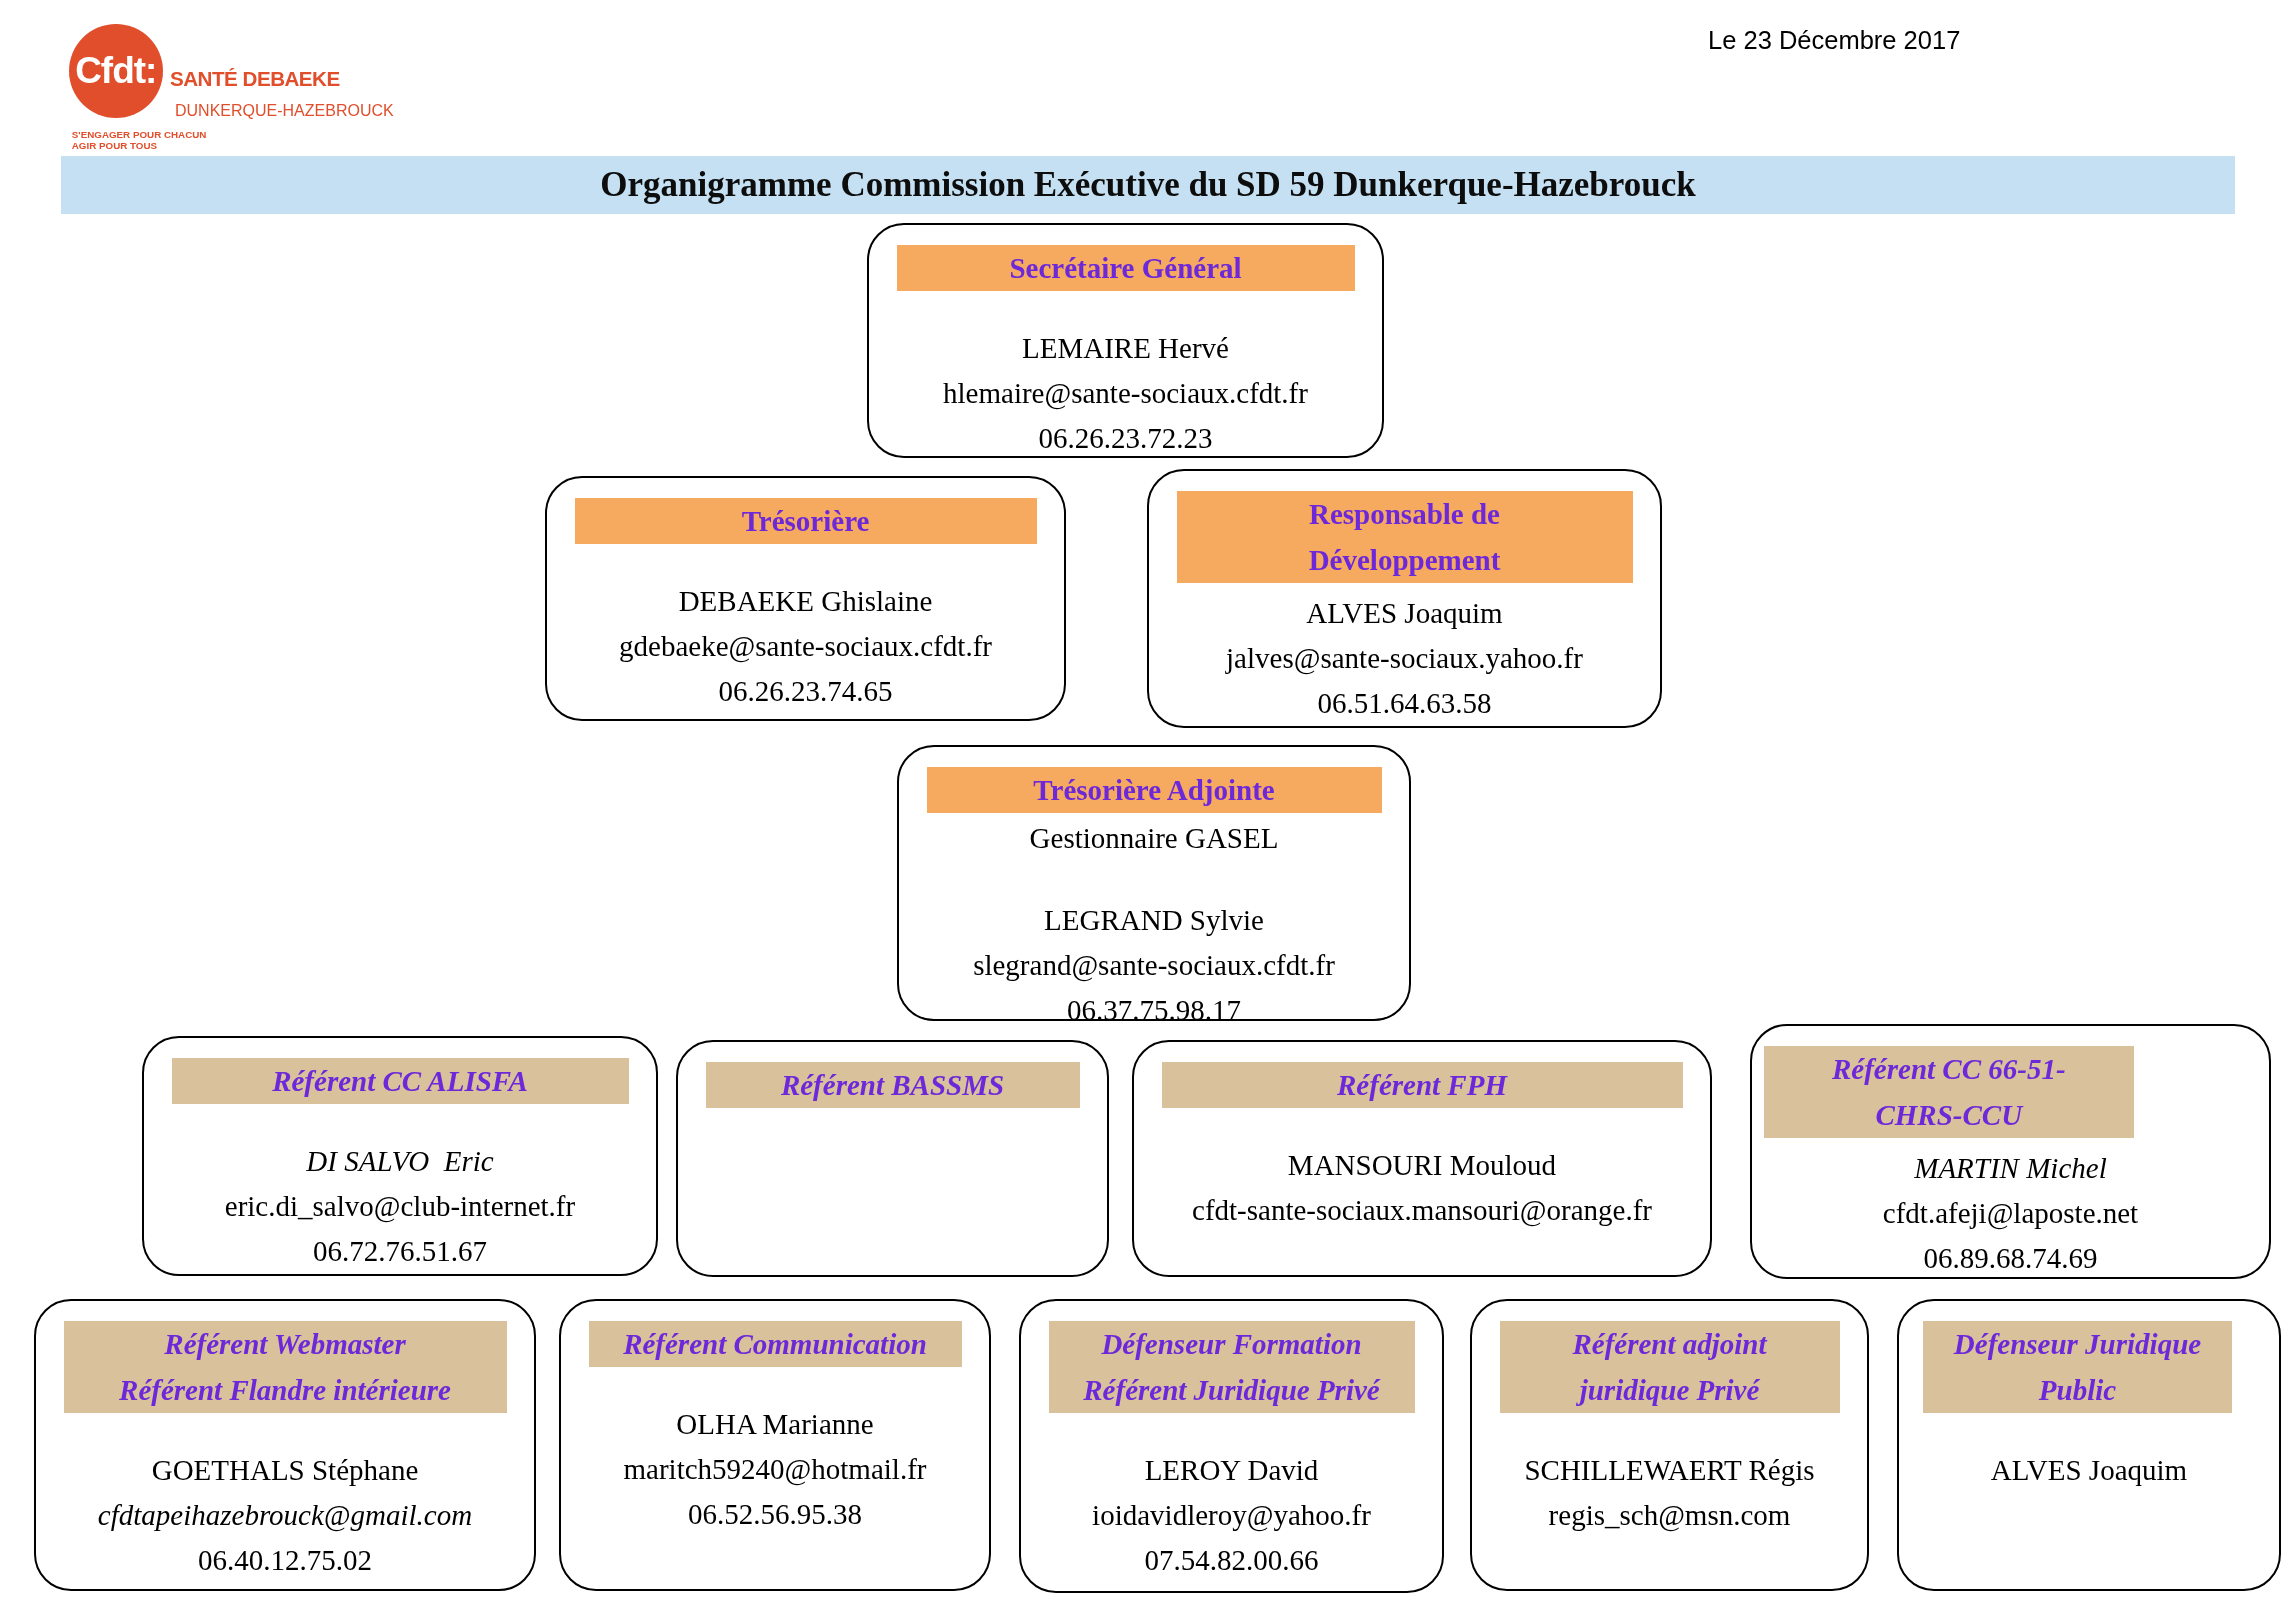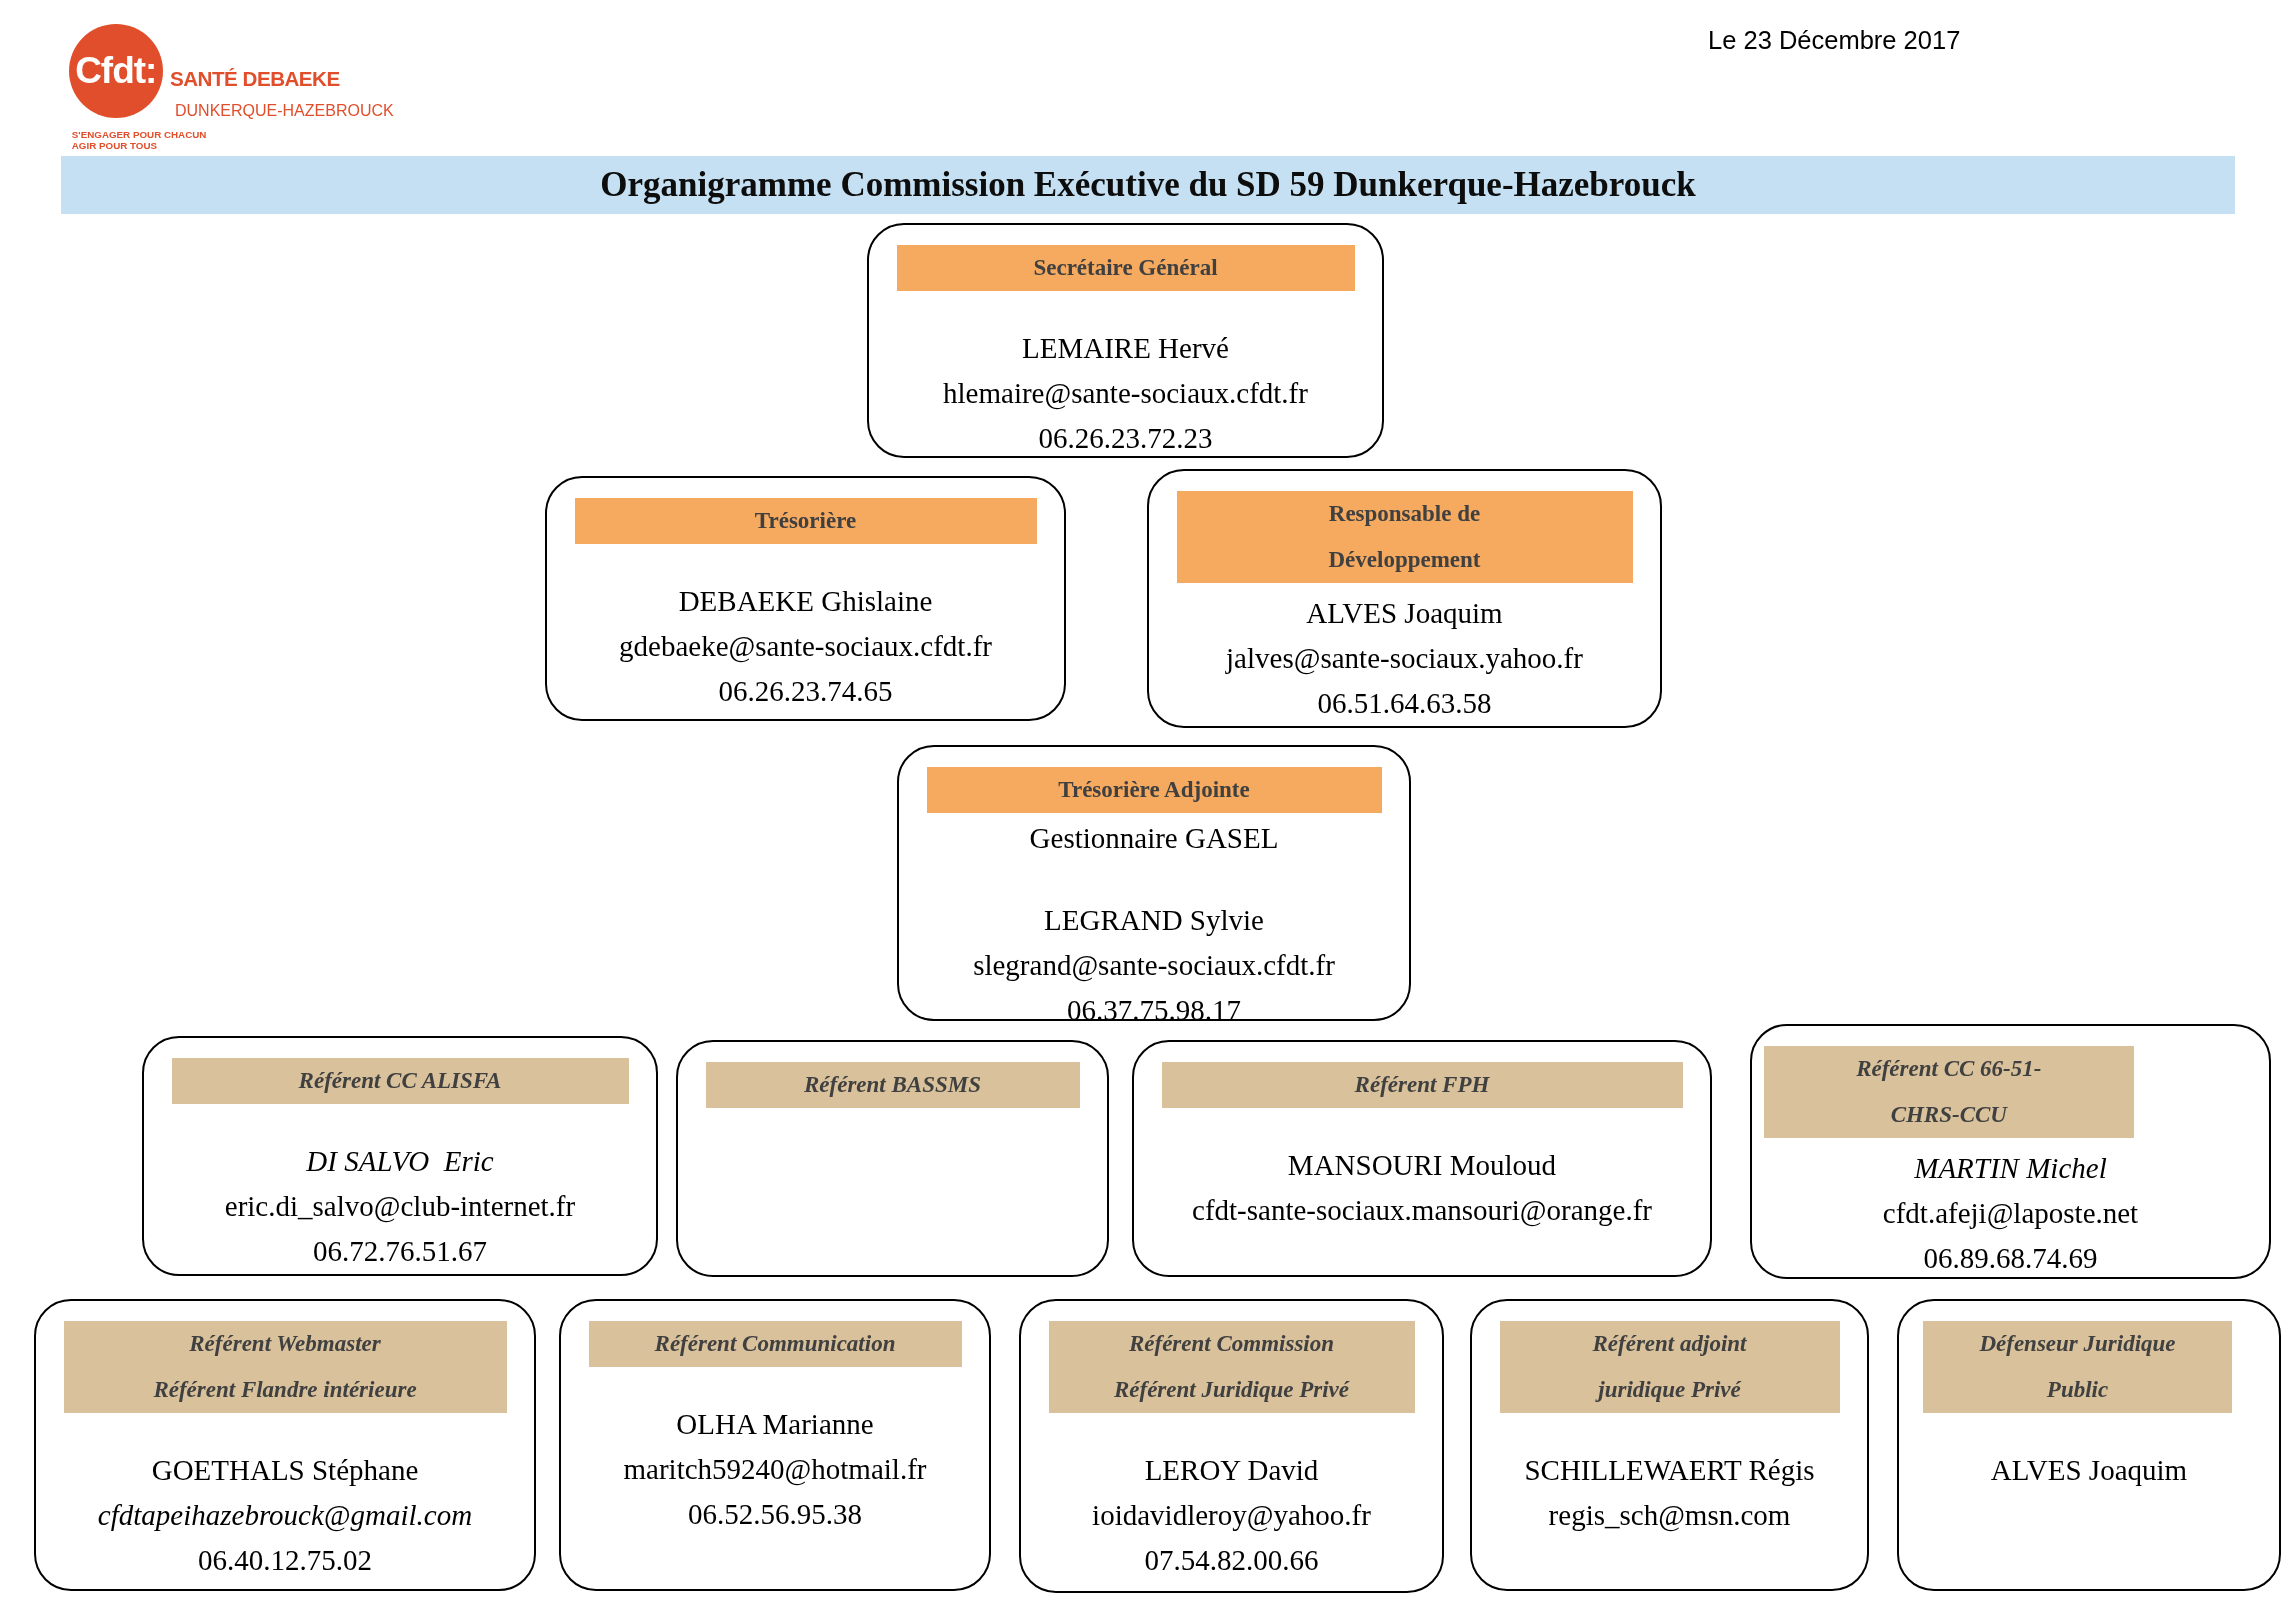--- a/index.html
+++ b/index.html
@@ -24,21 +24,21 @@
 
   
   .title-bar{position:absolute;left:61px;top:156px;width:2174px;height:58px;
              background:var(--title-blue,#C4E0F2);display:flex;align-items:center;justify-content:center;}
   .title-bar .title{font-weight:bold;font-size:35px;color:#0d0d0d;white-space:nowrap;}
 
   
   .box{position:absolute;background:#fff;border:2.9px solid #000;border-radius:37px;
        display:flex;flex-direction:column;align-items:center;box-sizing:border-box;}
   .box-header{margin-top:19.6px;width:calc(100% - 55px);text-align:center;font-weight:bold;
-              font-size:23px;line-height:46px;color:#404040;}
+              font-size:29px;line-height:46px;color:#6d28d9;}
   .orange .box-header{background:var(--hdr-orange,#F5AA60);}
   .tan .box-header{background:var(--hdr-tan,#D8C19B);font-style:italic;}
   .lines{margin-top:35px;text-align:center;font-size:29px;line-height:45px;}
   .no-gap .lines{margin-top:8.8px;}
   .subtitle{margin-top:5.9px;text-align:center;font-size:29px;line-height:41px;}
   .line{white-space:pre-wrap;}
   .italic{font-style:italic;}
 
   
   #box-sg        {left:867px;  top:223px;  width:517px; height:235px;}
@@ -171,21 +171,21 @@
     <div class="box-header">Référent Communication</div>
     <div class="lines">
       <div class="line">OLHA Marianne</div>
       <div class="line">maritch59240@hotmail.fr</div>
       <div class="line">06.52.56.95.38</div>
     </div>
   </div>
 
   <div class="box tan" id="box-formation">
     <div class="box-header">
-      <div>Référent Commission</div>
+      <div>Défenseur Formation</div>
       <div>Référent Juridique Privé</div>
     </div>
     <div class="lines">
       <div class="line">LEROY David</div>
       <div class="line">ioidavidleroy@yahoo.fr</div>
       <div class="line">07.54.82.00.66</div>
     </div>
   </div>
 
   <div class="box tan" id="box-adjoint">

